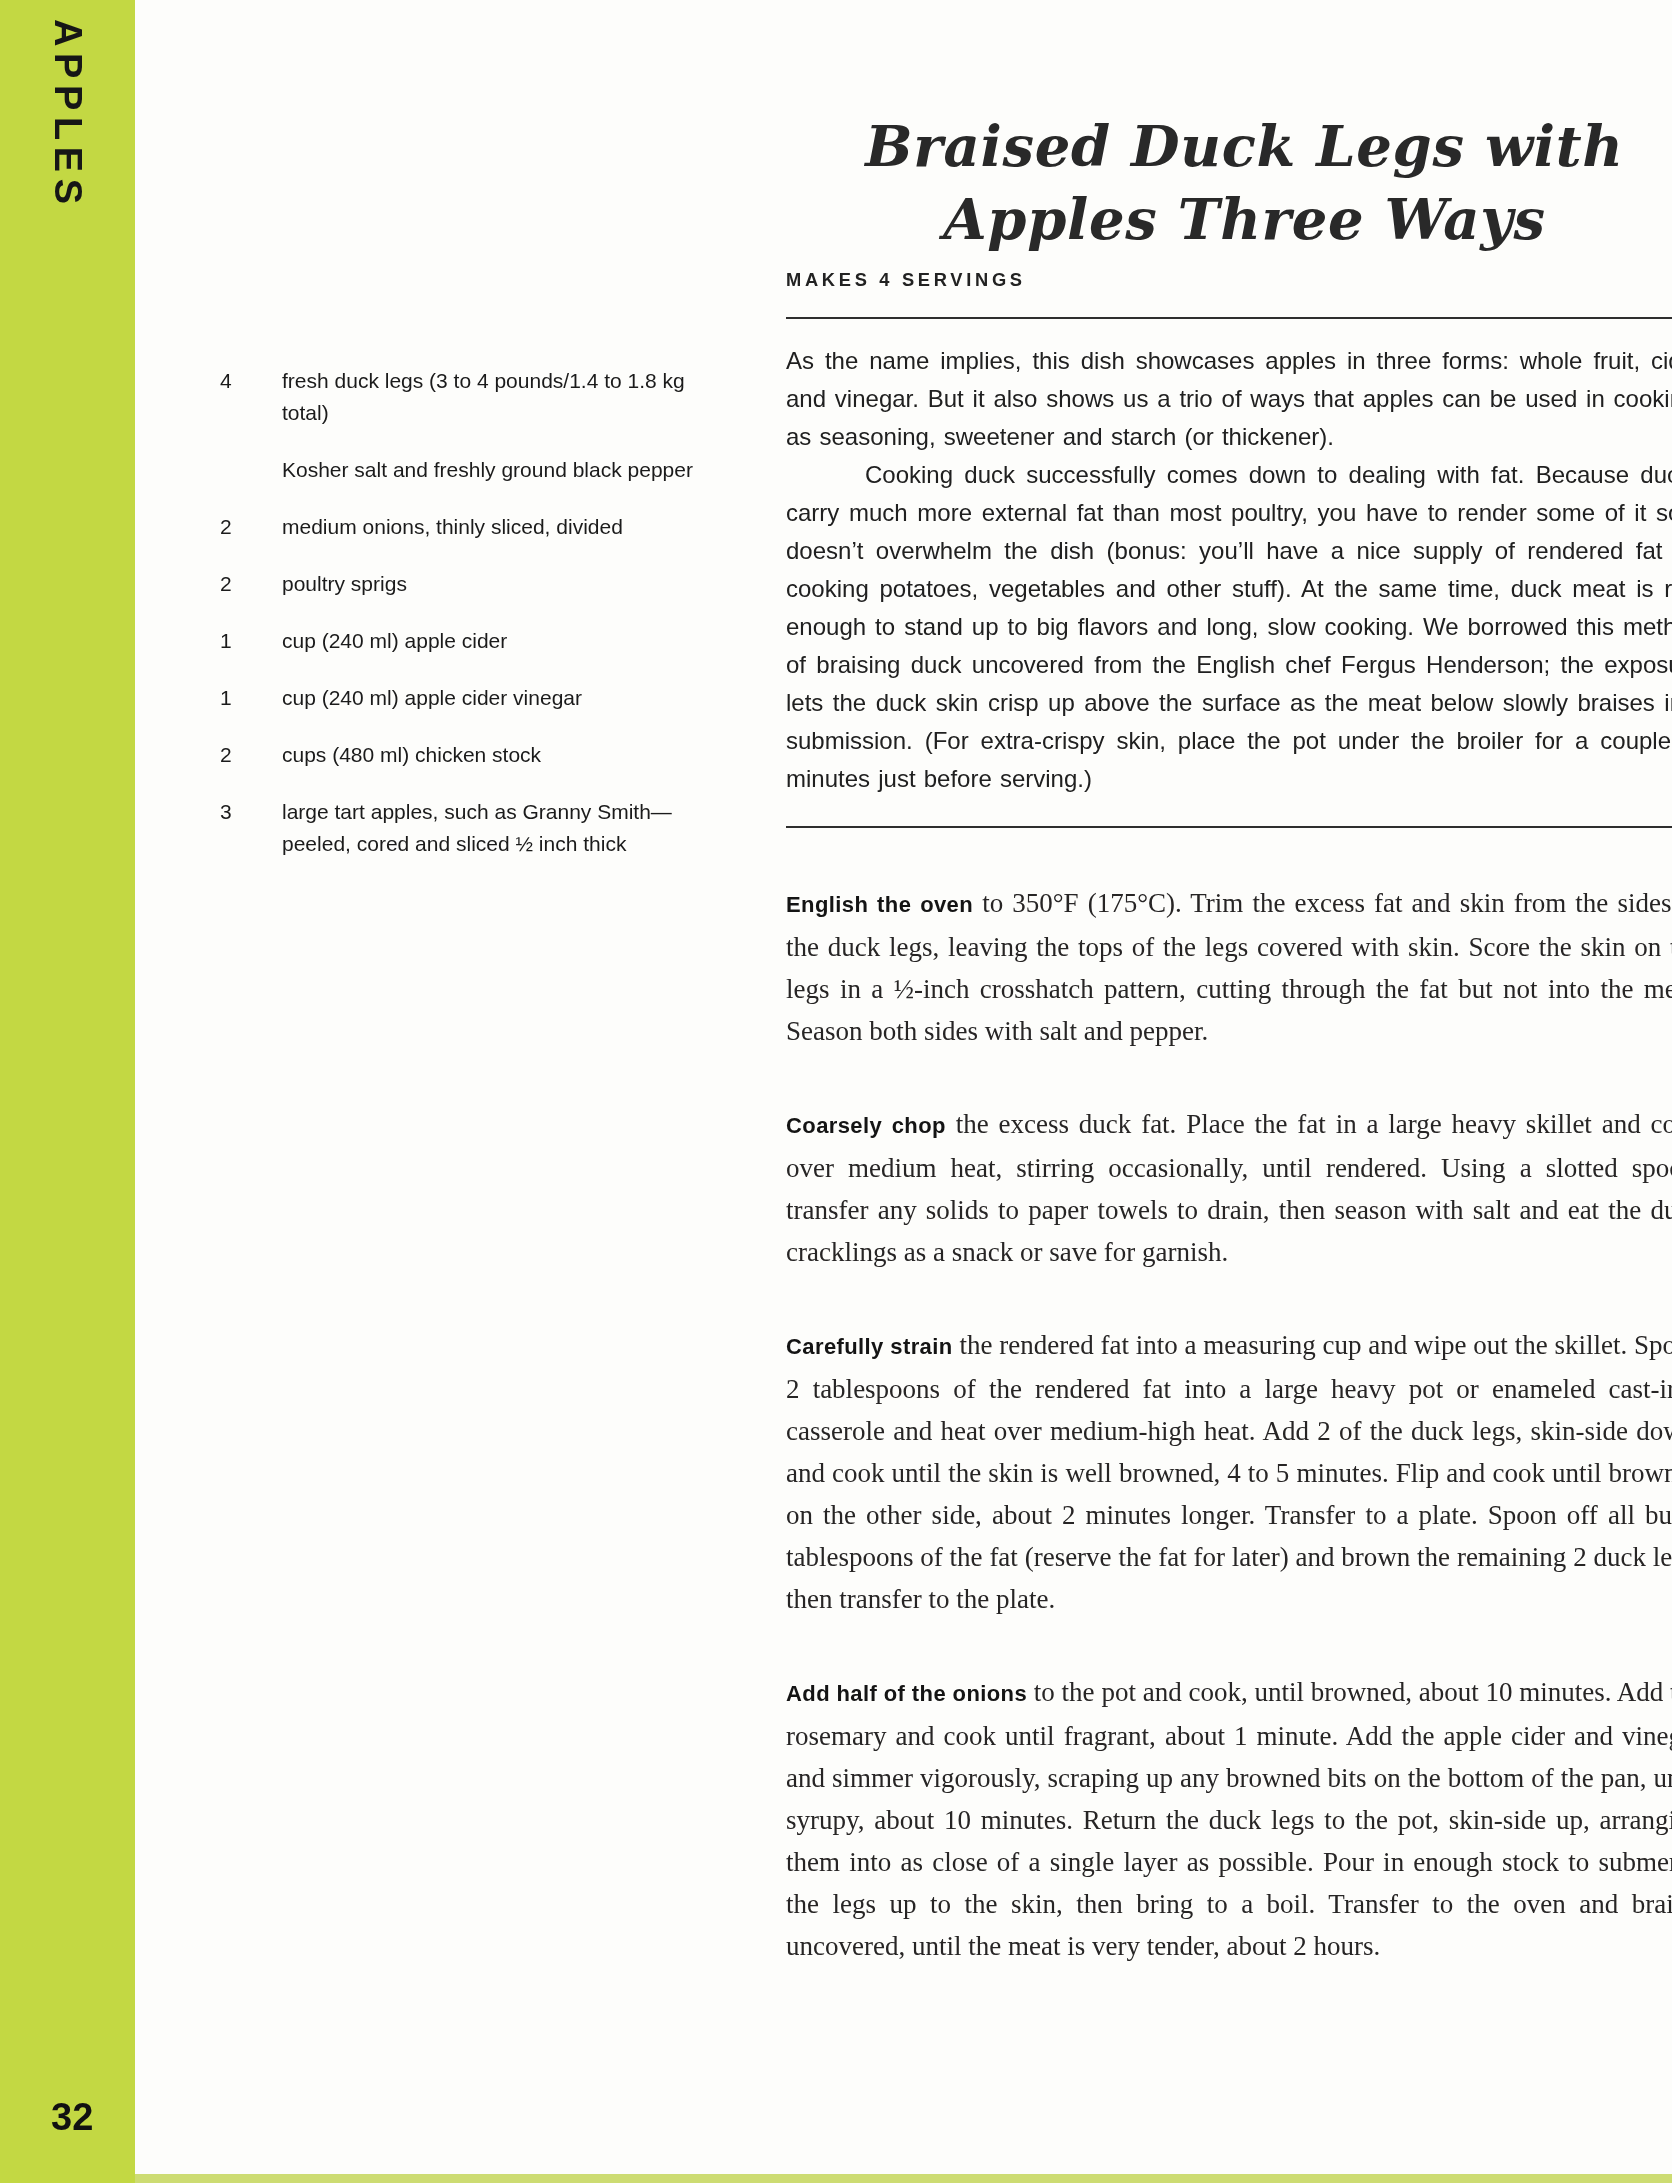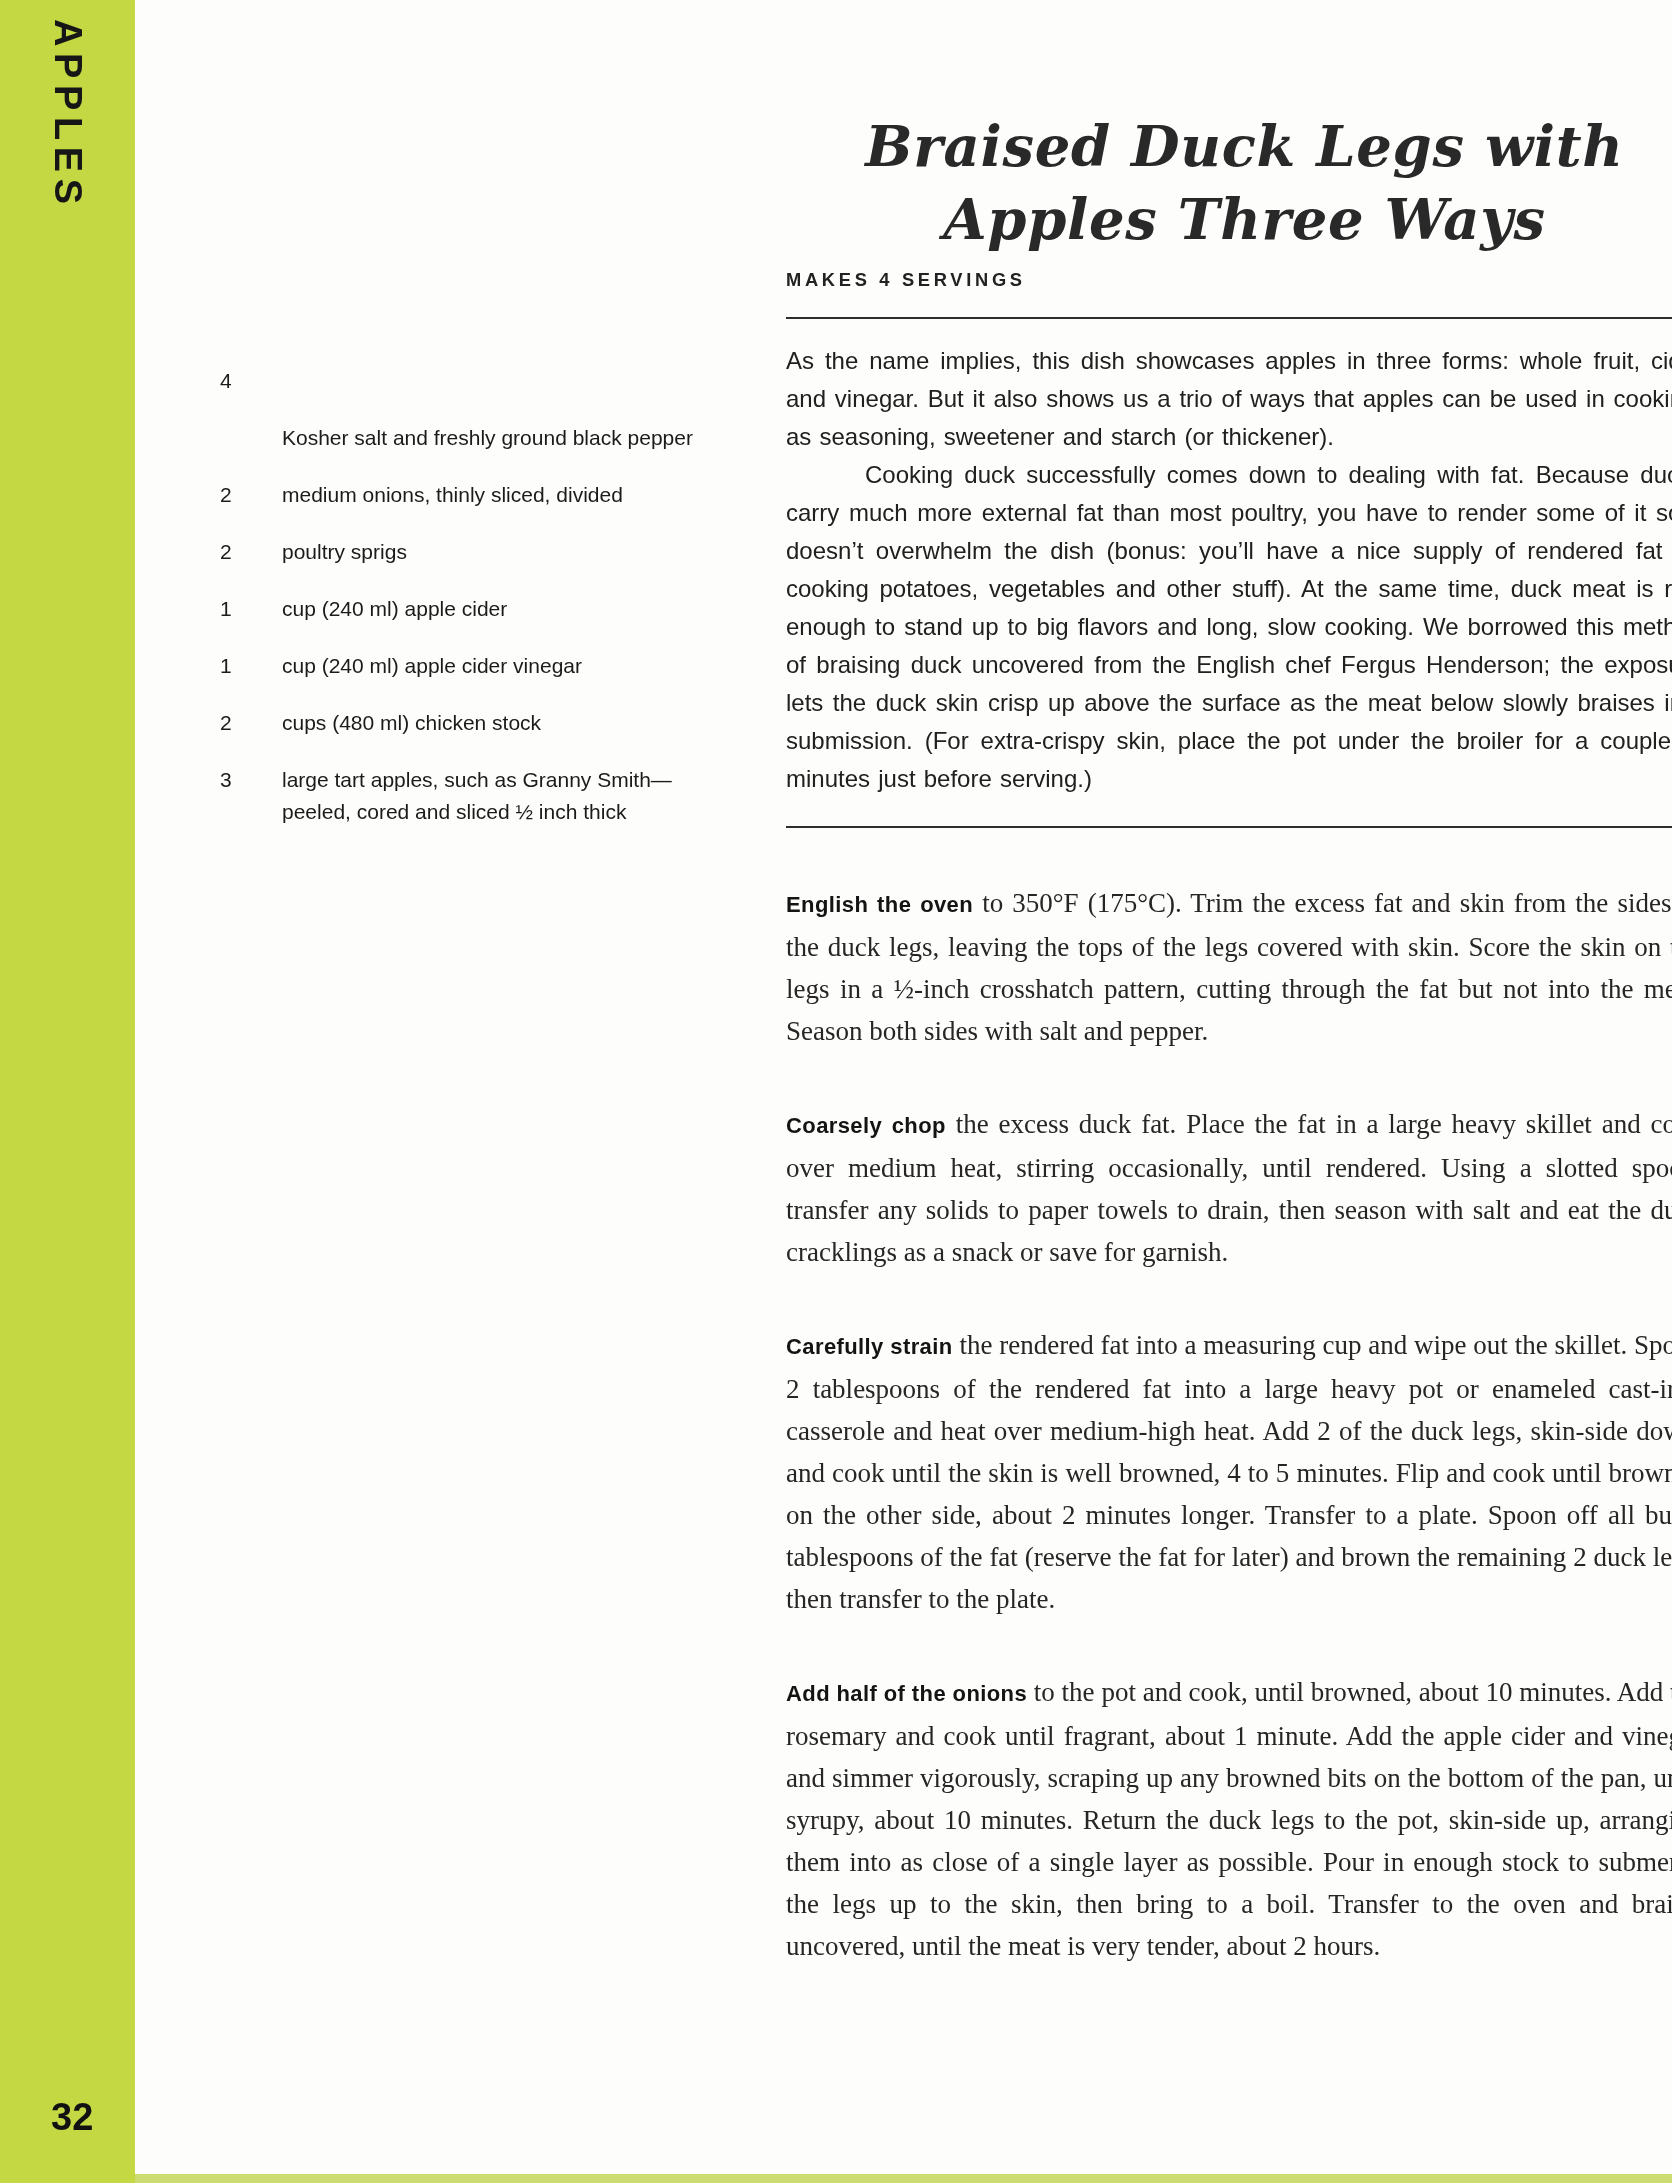--- a/index.html
+++ b/index.html
@@ -48,20 +48,21 @@
 <div class="page">
 
   <div class="sidebar">
     <span class="apples">APPLES</span>
   </div>
   <div class="pagenum">32</div>
 
   <aside class="ingredients">
     <div class="ing-row">
       <span class="ing-qty">4</span>
+      <span class="ing-text">fresh duck legs (3 to 4 pounds/1.4 to 1.8 kg total)</span>
     </div>
     <div class="ing-row">
       <span class="ing-qty"></span>
       <span class="ing-text">Kosher salt and freshly ground black pepper</span>
     </div>
     <div class="ing-row">
       <span class="ing-qty">2</span>
       <span class="ing-text">medium onions, thinly sliced, divided</span>
     </div>
     <div class="ing-row">

